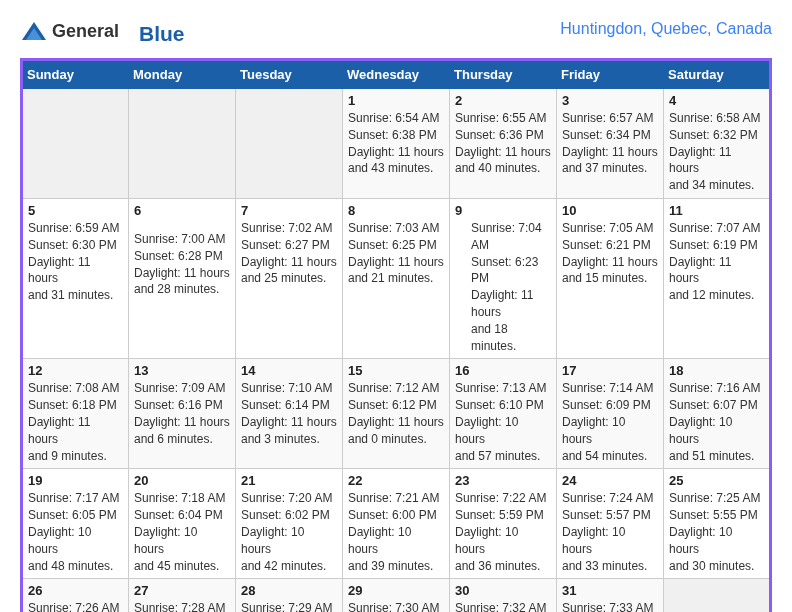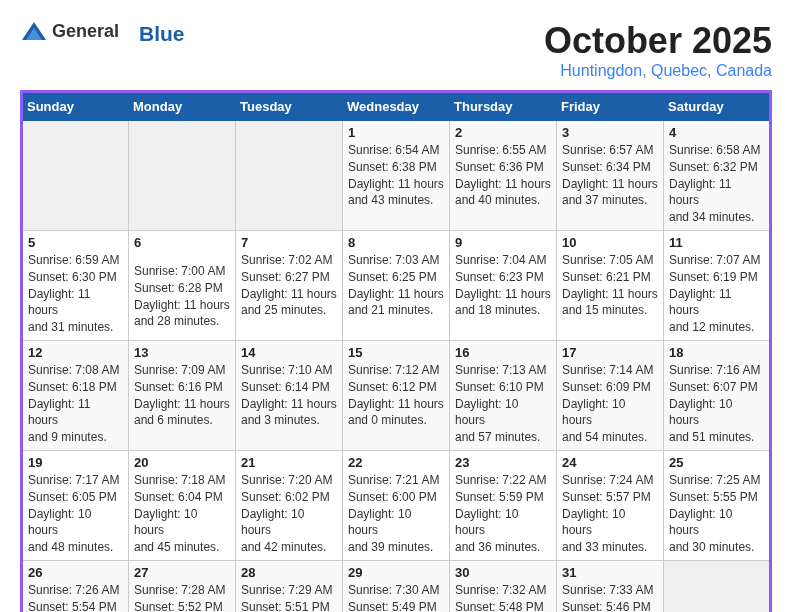--- a/index.html
+++ b/index.html
@@ -106,21 +106,20 @@
     <svg class="logo-icon" viewBox="0 0 28 28">
       <polygon points="14,2 26,20 2,20" fill="#1a5fa8"></polygon>
       <polygon points="14,8 22,20 6,20" fill="#4a90d9"></polygon>
     </svg>
     <div class="logo-text">
       <span class="logo-general">General</span>
       <span class="logo-blue">Blue</span>
     </div>
   </div>
   <div class="title-section">
-    <div class="month-title">October 2025</div>
     <div class="location">Huntingdon, Quebec, Canada</div>
   </div>
 </div>
 
 <table class="calendar">
   <thead>
     <tr>
     <th>Sunday</th>
         <th>Monday</th>
         <th>Tuesday</th>
@@ -188,21 +187,21 @@
         </td>
         <td>
           <span class="day-num">8</span>
           <div class="day-info" style="white-space: pre-line;">Sunrise: 7:03 AM
 Sunset: 6:25 PM
 Daylight: 11 hours
 and 21 minutes.</div>
         </td>
         <td>
           <span class="day-num">9</span>
-          <div class="day-info" style="white-space: pre-line;">Sunrise: 7:04 AM
+          <div class="day-info" style="white-space: pre-line; margin-left: 16px;">Sunrise: 7:04 AM
 Sunset: 6:23 PM
 Daylight: 11 hours
 and 18 minutes.</div>
         </td>
         <td>
           <span class="day-num">10</span>
           <div class="day-info" style="white-space: pre-line;">Sunrise: 7:05 AM
 Sunset: 6:21 PM
 Daylight: 11 hours
 and 15 minutes.</div>

